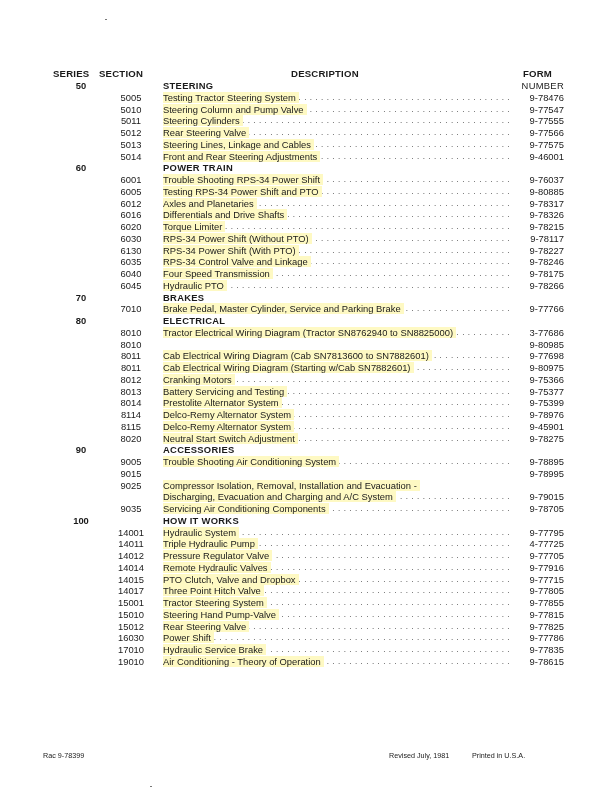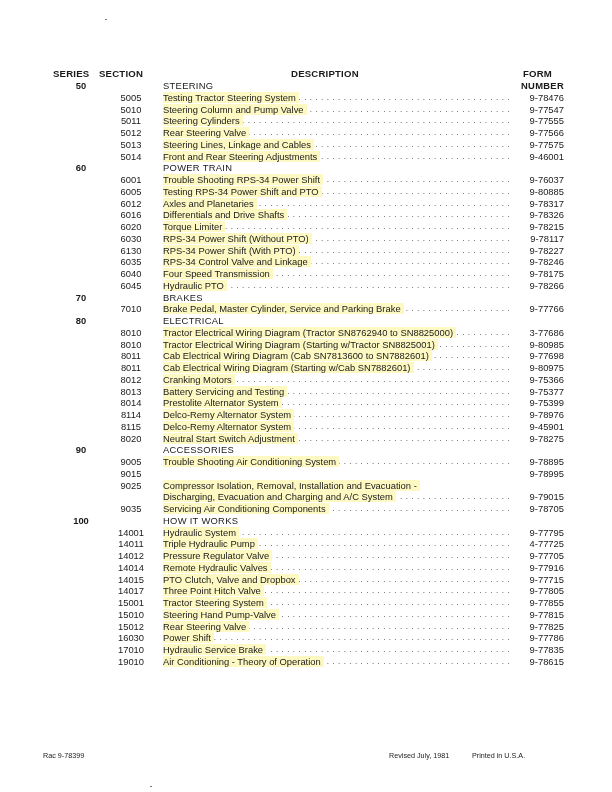--- a/index.html
+++ b/index.html
@@ -5,26 +5,26 @@
   html, body { margin: 0; padding: 0; background: #ffffff; }
   body { width: 612px; height: 792px; position: relative; overflow: hidden;
          font-family: "Liberation Sans", sans-serif; color: #1a1a1a; }
   .page { position: absolute; left: 0; top: 0; width: 560px; height: 792px; }
   .hdr { position: absolute; font-weight: bold; font-size: 9.6px; letter-spacing: 0.2px; }
   .rows { position: absolute; left: 12px; top: 80px; width: 612px; }
   .row { position: relative; height: 11.75px; font-size: 9.4px; line-height: 11.75px; }
   .series { position: absolute; left: 58px; width: 22px; text-align: center; font-weight: bold; }
   .section { position: absolute; left: 104px; width: 30px; text-align: center; }
   .desc { position: absolute; left: 151px; width: 350px; white-space: nowrap; overflow: hidden; }
-  .desc.group { font-weight: normal; letter-spacing: 0.3px; }
+  .desc.group { font-weight: bold; letter-spacing: 0.3px; }
   .desc .txt { background: #fef9c3; padding-right: 3px; position: relative; z-index: 1; }
   .desc.dots::after { content: " . . . . . . . . . . . . . . . . . . . . . . . . . . . . . . . . . . . . . . . . . . . . . . . . . . . . . . . . . . . . . . . . . . . . . . . . . . . . . . . . . . . ";
         position: absolute; left: 0; top: 0; white-space: nowrap; letter-spacing: 0.6px; font-size: 8px; }
   .form { position: absolute; left: 500px; width: 52px; text-align: right; }
-  .form.hdr-form { font-weight: bold; letter-spacing: 0.3px; }
+  .form.hdr-form { font-weight: normal; letter-spacing: 0.3px; }
   .footer { position: absolute; top: 751px; font-size: 7.2px; }
   .speck { position: absolute; width: 2px; height: 1px; background: #777; }
 </style>
 </head>
 <body>
 
 <div class="page">
   <div class="speck" style="left:105px;top:19px;"></div>
 
   <span class="hdr" style="left:53px;top:68px;">SERIES</span>
@@ -135,21 +135,20 @@
         <span class="series">80</span>
         <span class="desc group">ELECTRICAL</span>
       </div>
       <div class="row">
         <span class="section">8010</span>
         <span class="desc dots"><span class="txt">Tractor Electrical Wiring Diagram (Tractor SN8762940 to SN8825000)</span></span>
         <span class="form">3-77686</span>
       </div>
       <div class="row">
         <span class="section">8010</span>
-        <span class="desc dots"><span class="txt">Tractor Electrical Wiring Diagram (Starting w/Tractor SN8825001)</span></span>
         <span class="form">9-80985</span>
       </div>
       <div class="row">
         <span class="section">8011</span>
         <span class="desc dots"><span class="txt">Cab Electrical Wiring Diagram (Cab SN7813600 to SN7882601)</span></span>
         <span class="form">9-77698</span>
       </div>
       <div class="row">
         <span class="section">8011</span>
         <span class="desc dots"><span class="txt">Cab Electrical Wiring Diagram (Starting w/Cab SN7882601)</span></span>

